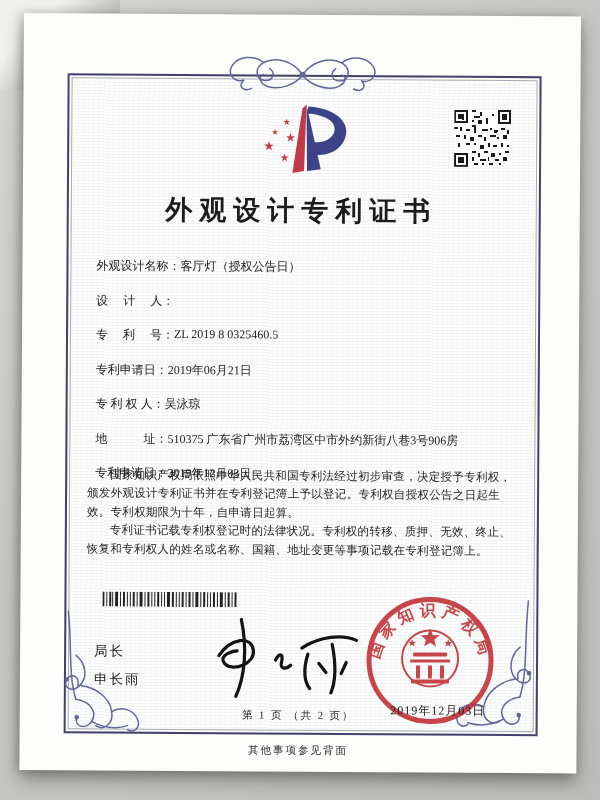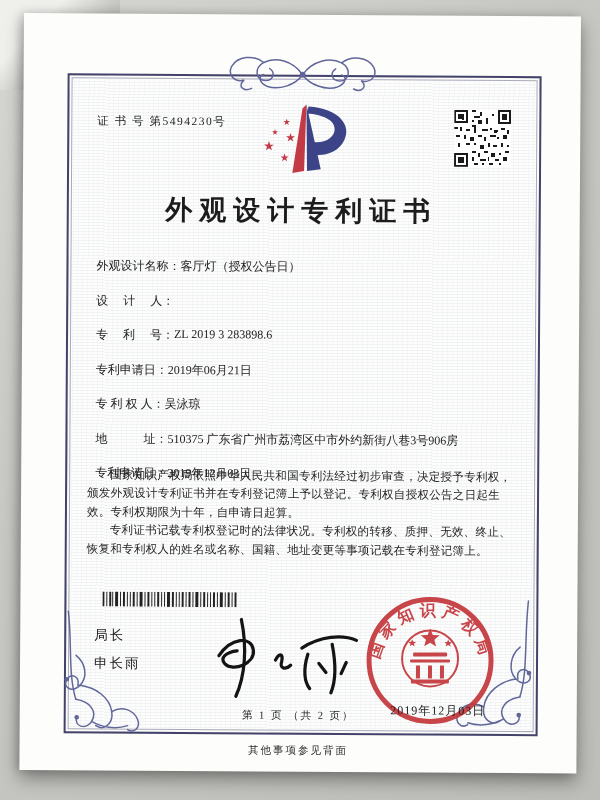--- a/index.html
+++ b/index.html
@@ -32,21 +32,21 @@
     font-size:27px;font-weight:700;letter-spacing:7px;color:#1c1c1c;}
   .fields{position:absolute;left:74px;top:244px;width:420px;font-size:12px;}
   .frow{display:flex;margin-bottom:17.5px;white-space:nowrap;}
   .frow .lab{flex:0 0 auto;text-align:center;}
   .frow .val{flex:0 0 auto;}
   .frow.double .pair2{margin-left:38px;display:flex;}
   .body-text{position:absolute;left:66px;top:452px;width:428px;
     font-size:11.5px;line-height:1.6;color:#1f1f1f;}
   .body-text p{margin:0;text-indent:2em;letter-spacing:.3px;}
   .barcode{position:absolute;left:82px;top:578px;width:137px;height:15px;}
-  .signer{position:absolute;left:74px;top:608px;font-size:13.5px;line-height:2.05;letter-spacing:2px;}
+  .signer{position:absolute;left:74px;top:624px;font-size:13.5px;line-height:2.05;letter-spacing:2px;}
   .signature{position:absolute;left:168px;top:593px;width:188px;height:96px;}
   .seal{position:absolute;left:344px;top:579px;width:132px;height:132px;opacity:.92;}
   .seal-date{position:absolute;left:338px;top:687px;width:160px;text-align:center;
     font-size:12px;letter-spacing:1px;color:#1b1b1b;}
   .page-info{position:absolute;left:0;top:694px;width:100%;text-align:center;
     font-size:10.5px;letter-spacing:2px;}
   .back-note{position:absolute;left:0;top:729px;width:100%;text-align:center;
     font-size:10.5px;letter-spacing:2px;color:#2a2a2a;}
   .flourish-top{position:absolute;left:194px;top:38px;width:170px;height:44px;}
   .flourish-bl{position:absolute;left:38px;top:590px;width:92px;height:132px;}
@@ -95,21 +95,20 @@
       <path d="M18,48 C28,56 30,72 22,80 C14,88 4,82 9,74 C13,68 22,70 20,80"></path>
       <path d="M18,98 C32,100 40,110 34,120 C28,129 16,125 19,116"></path>
       <path d="M22,80 C38,82 52,94 54,108 C56,120 46,128 38,122"></path>
       <path d="M54,108 C64,102 76,106 80,116 C83,124 76,130 70,126"></path>
       <path d="M34,120 C44,126 58,128 70,124"></path>
       <circle cx="9" cy="74" r="1.6" fill="#62679a"></circle>
       <circle cx="19" cy="116" r="1.6" fill="#62679a"></circle>
     </g>
   </svg>
 
-  <div class="cert-no">证 书 号 第5494230号</div>
 
   <svg class="logo" viewBox="0 0 120 90">
     <path d="M62,8 C95,10 106,28 99,42 C93,55 78,59 67,57 L65,44 C80,46 89,39 89,31 C89,21 76,16 61,15 Z" fill="#3c4386"></path>
     <path d="M60,6 L75,72 L61,74 Z" fill="#3c4386"></path>
     <path d="M56,10 L60,6 L58,74 L46,76 Z" fill="#c23a45"></path>
     <g fill="#c23a45" font-size="12" text-anchor="middle" font-family="'DejaVu Sans',sans-serif">
       <text x="40" y="27" font-size="9">★</text>
       <text x="28" y="37" font-size="8">★</text>
       <text x="44" y="44" font-size="12">★</text>
       <text x="22" y="53" font-size="13">★</text>
@@ -185,21 +184,21 @@
   <div class="fields">
     <div class="frow">
       <span class="lab">外观设计名称：</span>
       <span class="val">客厅灯（授权公告日）</span>
     </div>
     <div class="frow">
       <span class="lab">设　 计　 人：</span>
     </div>
     <div class="frow">
       <span class="lab">专　 利　 号：</span>
-      <span class="val">ZL 2019 3 283898.6</span>
+      <span class="val">ZL 2019 8 0325460.5</span>
     </div>
     <div class="frow">
       <span class="lab">专利申请日：</span>
       <span class="val">2019年06月21日</span>
     </div>
     <div class="frow">
       <span class="lab">专 利 权 人：</span>
       <span class="val">吴泳琼</span>
     </div>
     <div class="frow">

